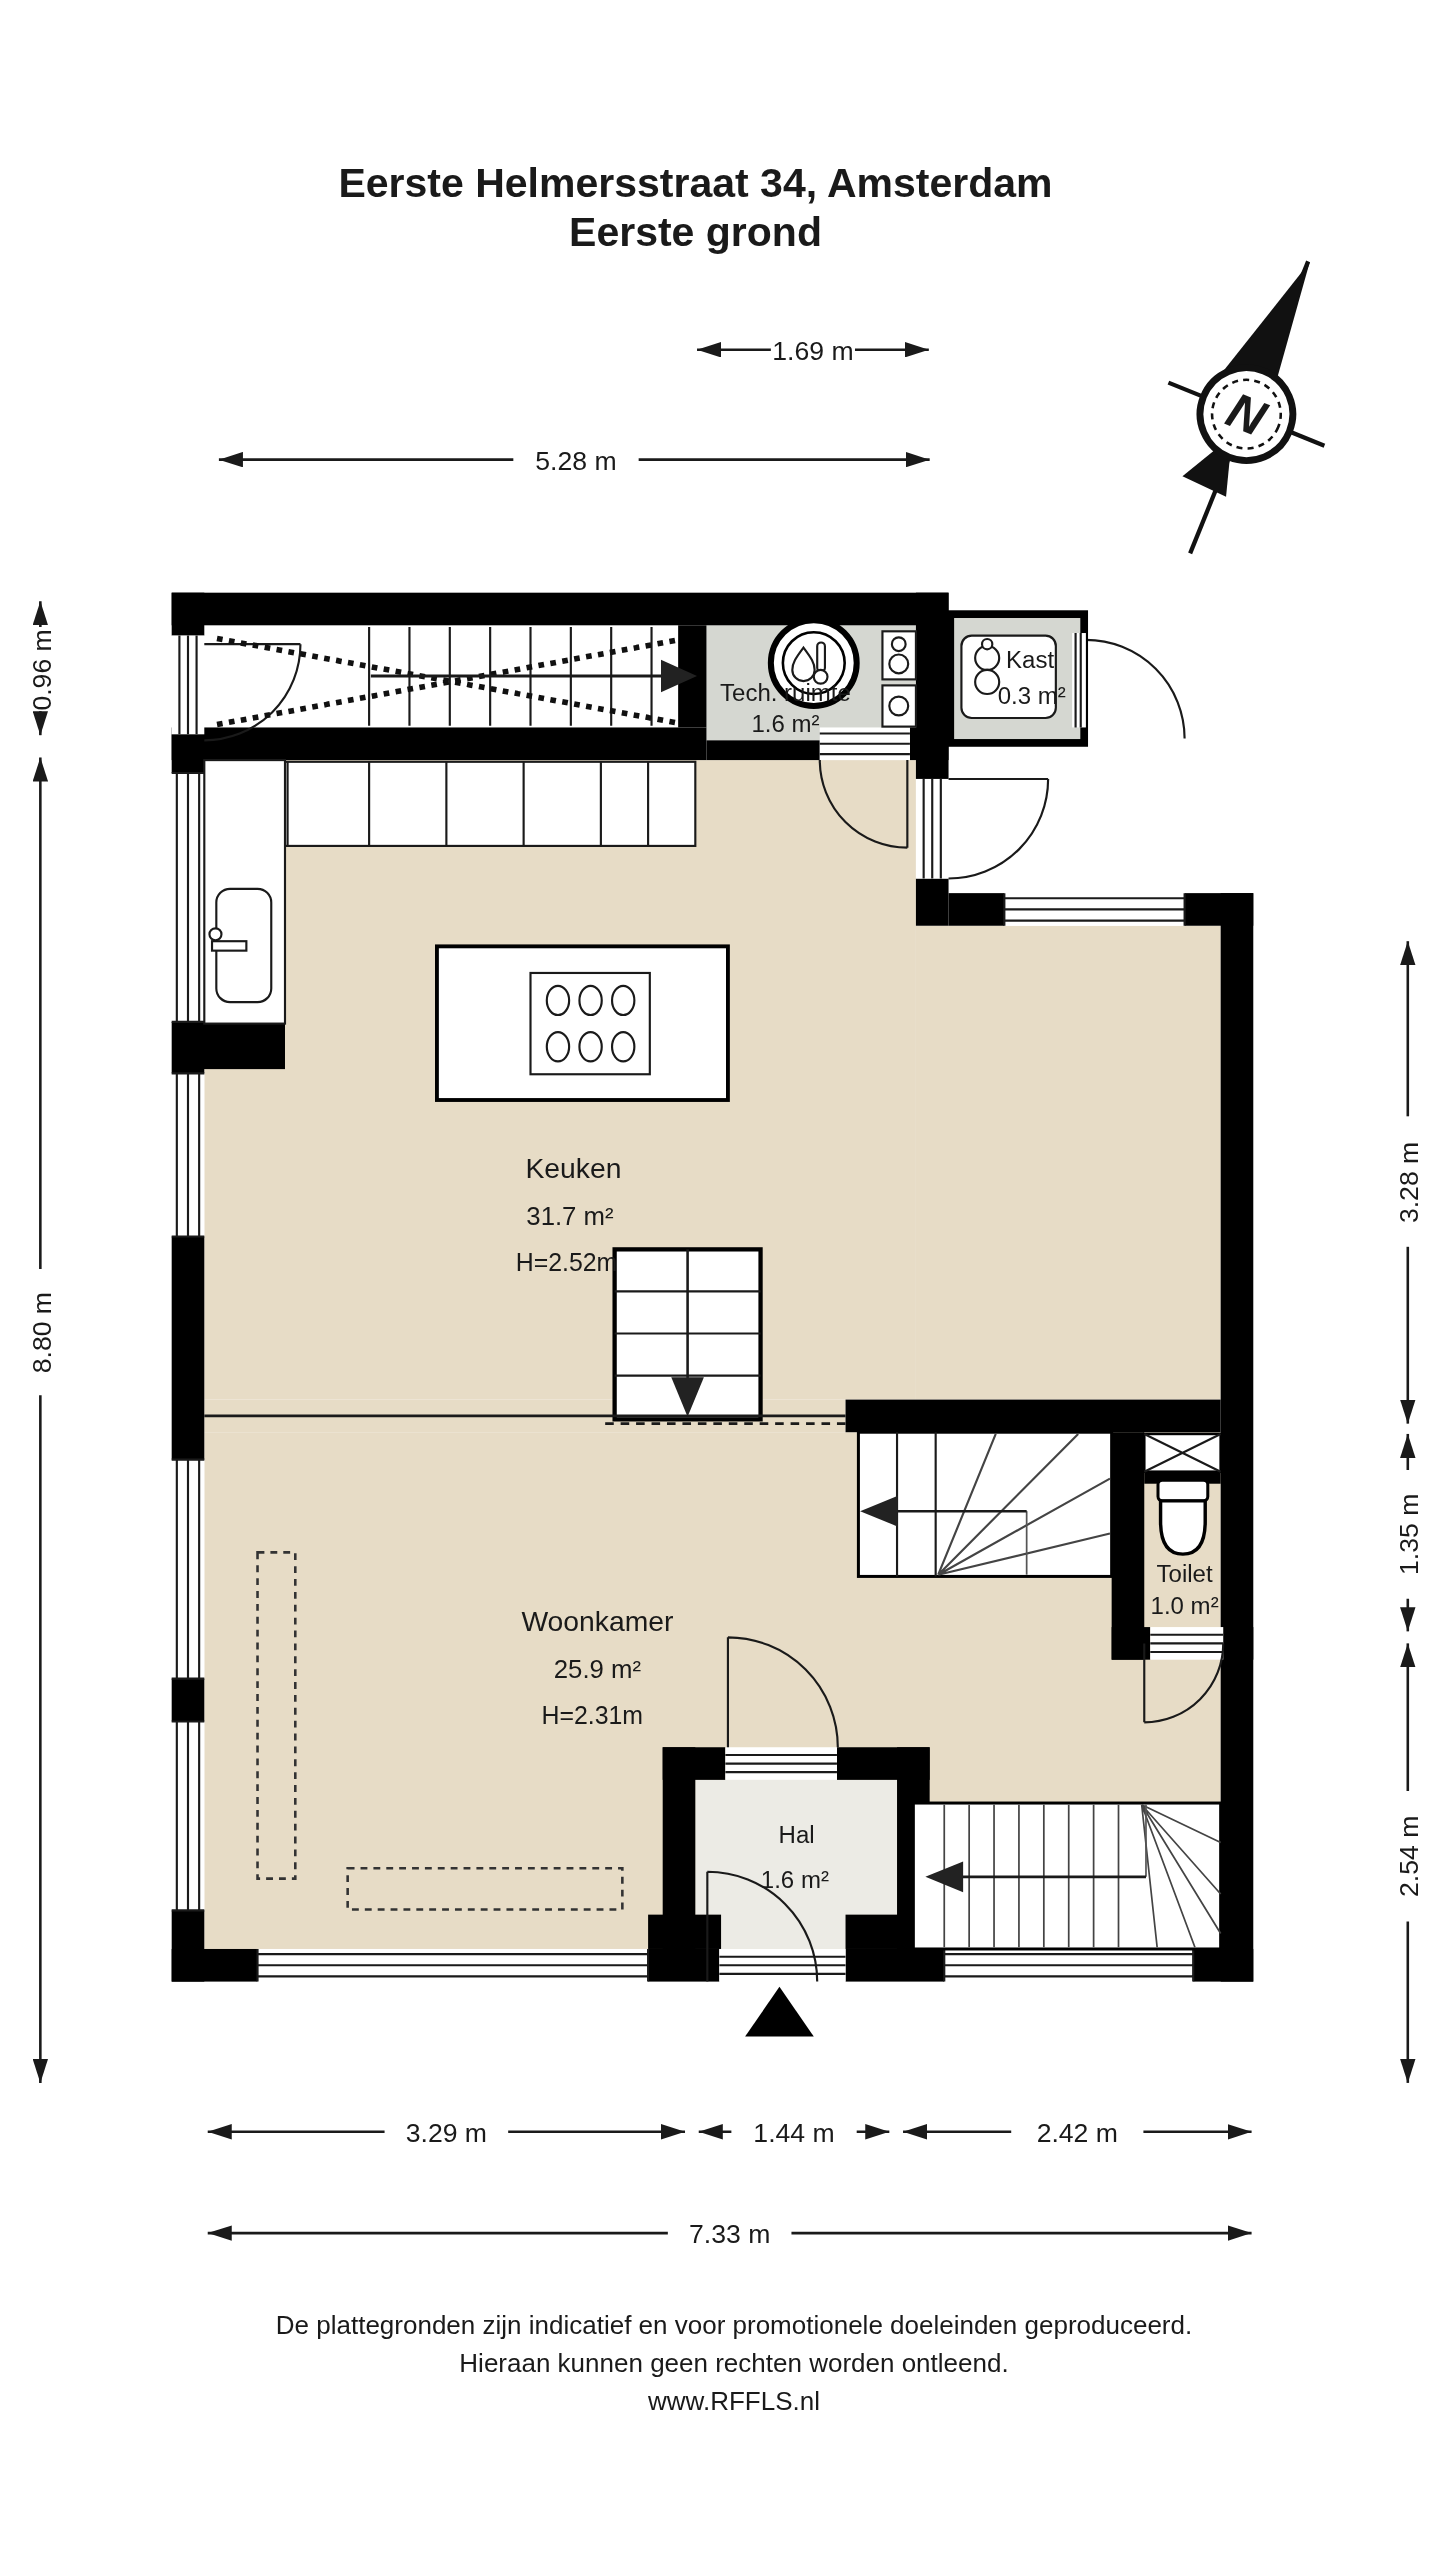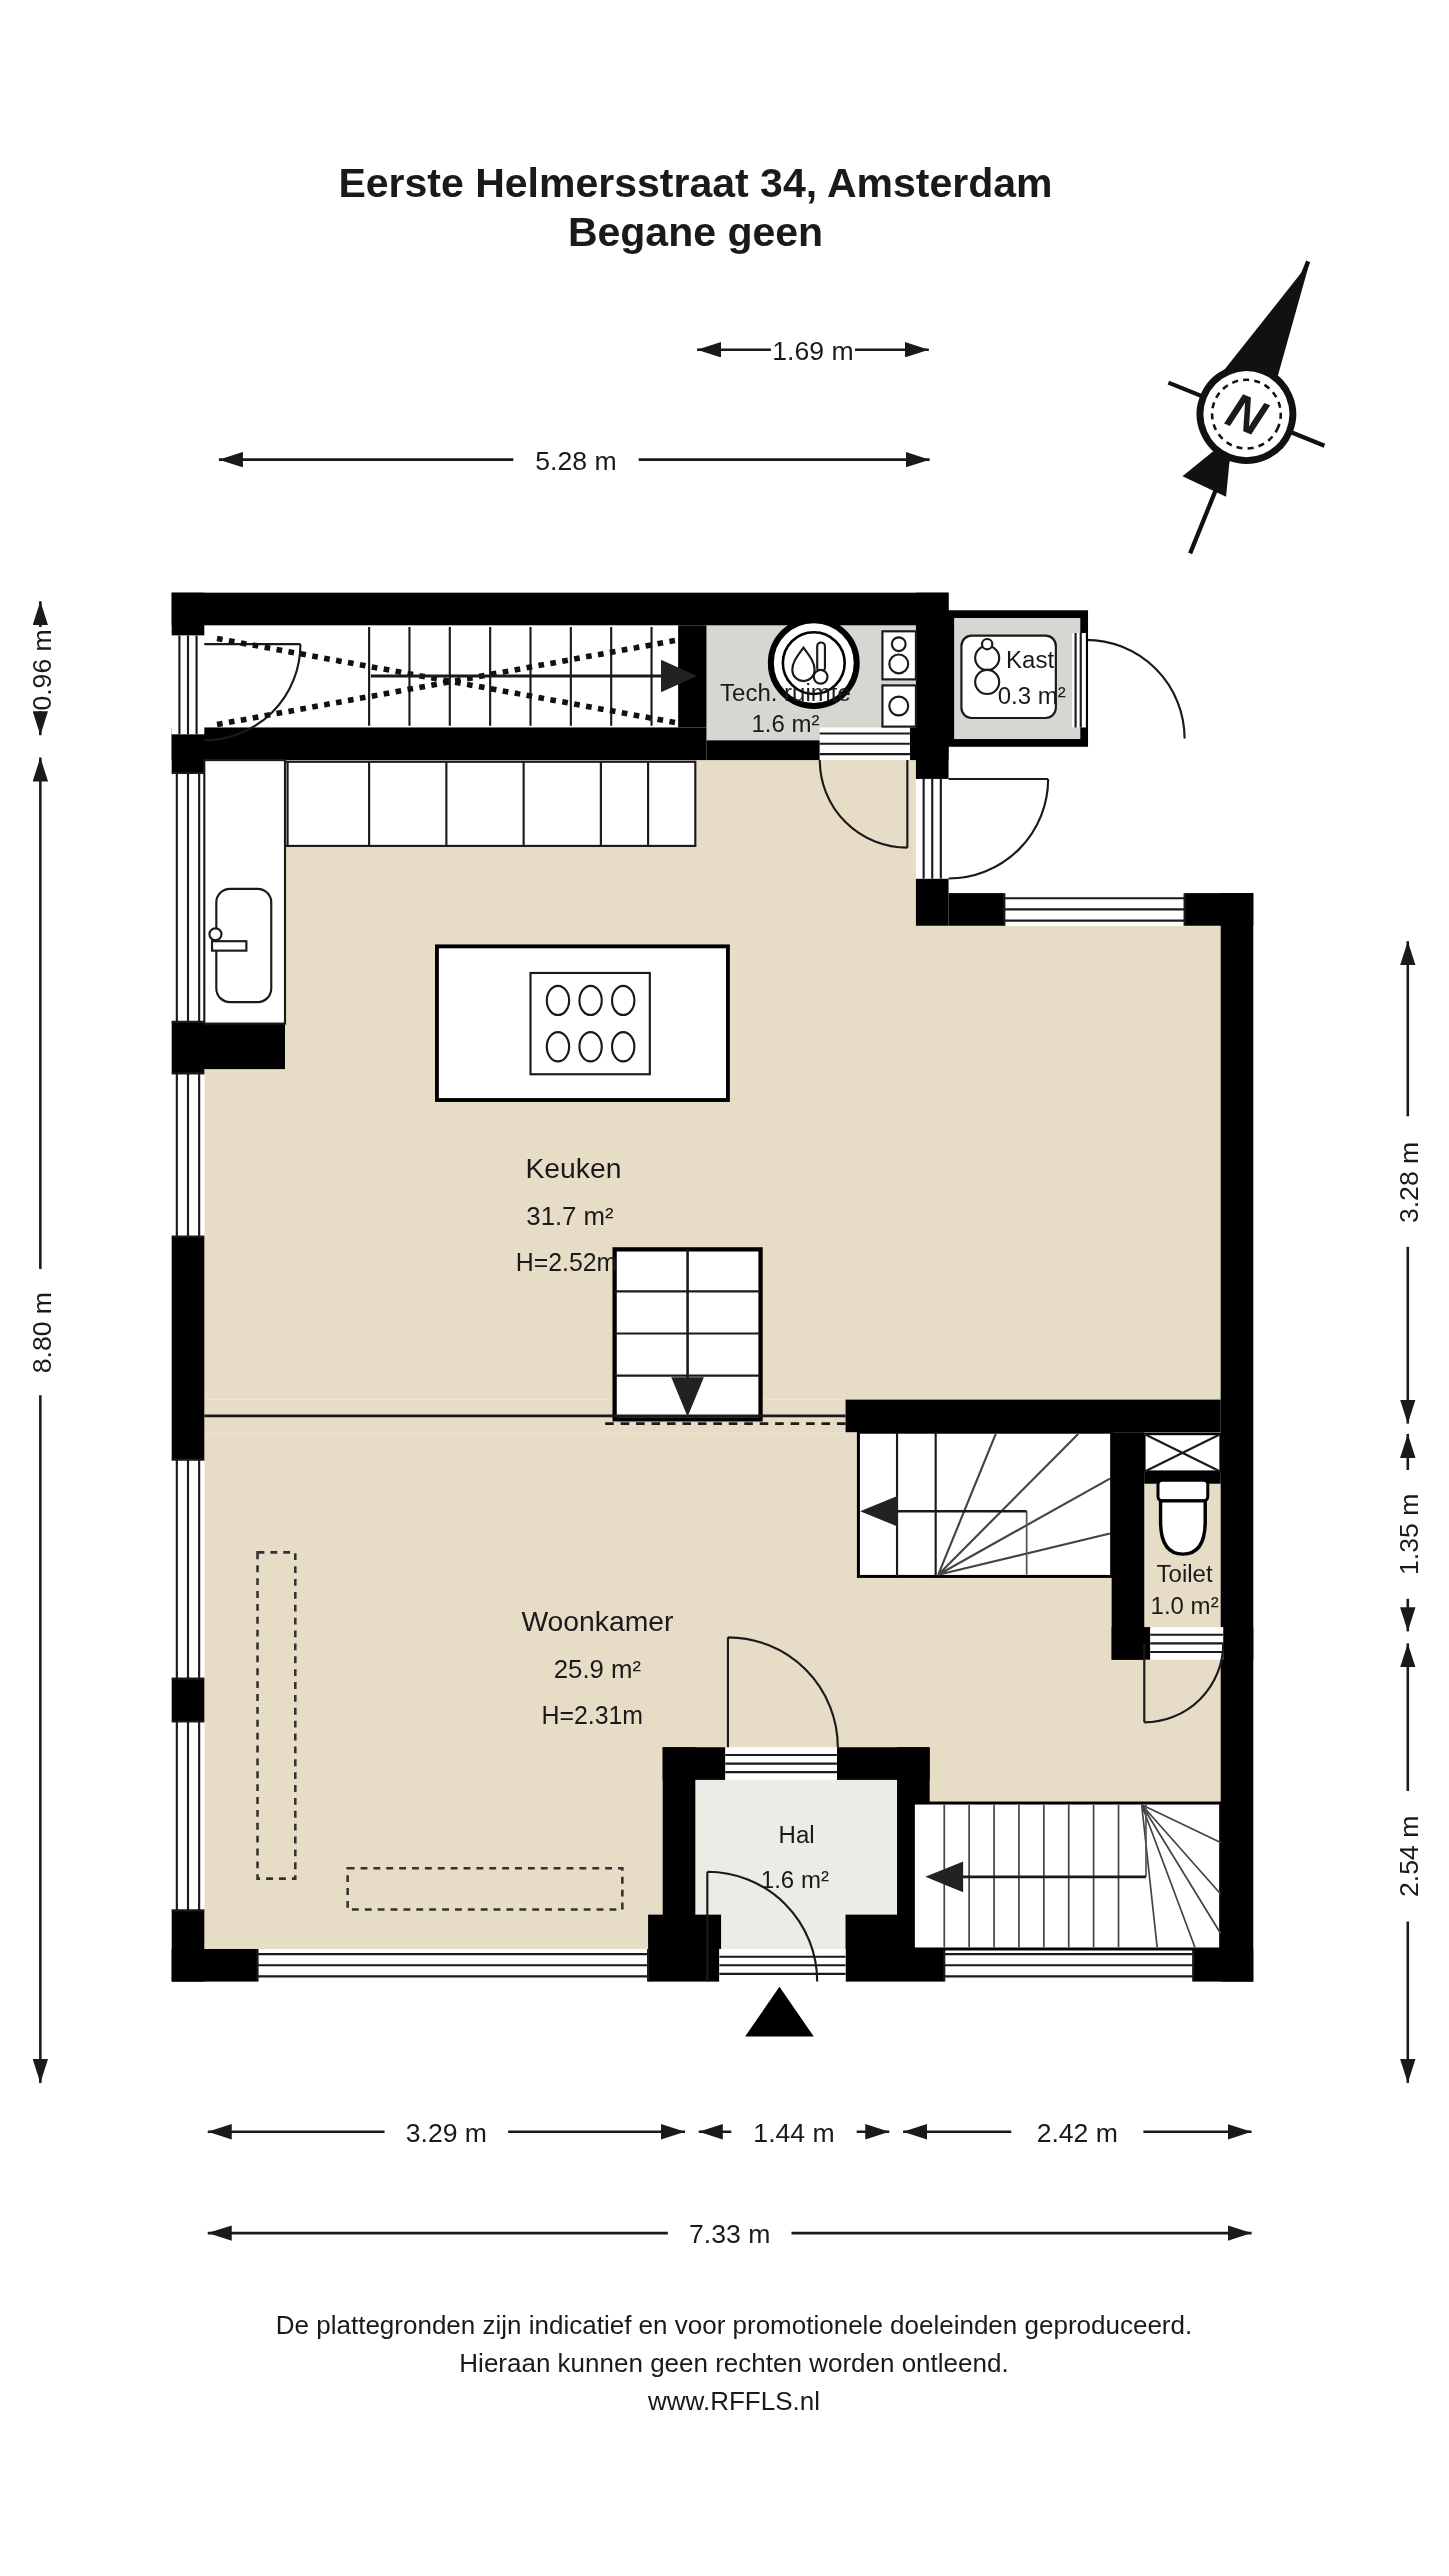--- a/index.html
+++ b/index.html
@@ -24,21 +24,21 @@
   .dim{font-size:31px;text-anchor:middle;}
   .north{font-size:58px;font-weight:700;font-style:italic;text-anchor:middle;}
 </style>
 </head>
 <body>
 
 <div class="page">
 
   <div class="title-block">
     <div class="title-line1">Eerste Helmersstraat 34, Amsterdam</div>
-    <div class="title-line2">Begane geen</div>
+    <div class="title-line2">Eerste grond</div>
   </div>
 
   <svg class="plan" width="1449" height="2576" viewBox="0 0 1688 3000">
     <defs>
       <marker id="ah" markerUnits="userSpaceOnUse" markerWidth="30" markerHeight="18" refX="28" refY="9" orient="auto">
         <path d="M0,0 L28,9 L0,18 Z" fill="#1a1a1a"></path>
       </marker>
     </defs>
 
     <g>

